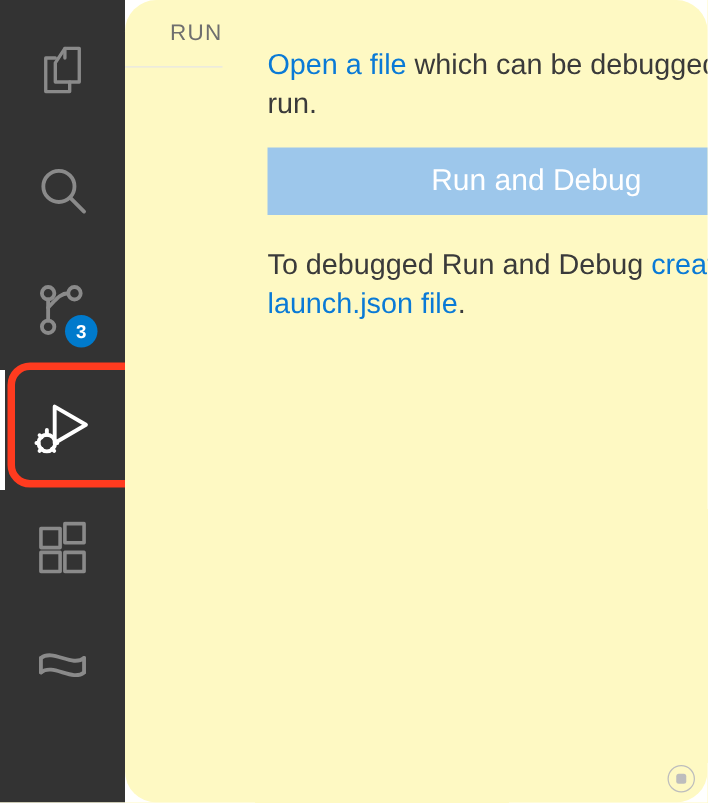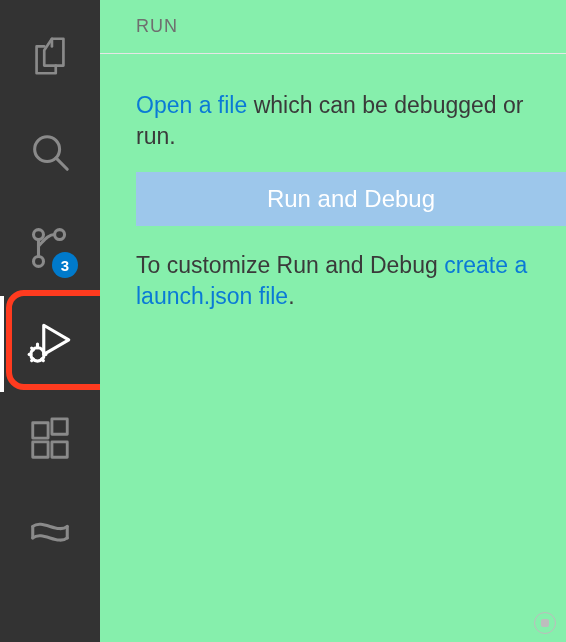--- a/index.html
+++ b/index.html
@@ -65,23 +65,24 @@
       top: 290px;
       width: 118px;
       height: 100px;
     }
     .panel {
       position: absolute;
       left: 100px;
       top: 0;
       right: 0;
       bottom: 0;
-      background: #86efac;
-      display: flex;
-      flex-direction: column;
+      background: #fef9c3;
+      display: flex;
+      flex-direction: row;
+      border-radius: 25px;
     }
     .panel-header {
       height: 54px;
       display: flex;
       align-items: center;
       padding-left: 36px;
       color: #6f6f6f;
       font-size: 18px;
       letter-spacing: 1px;
       border-bottom: 1px solid #e6e6e6;
@@ -210,21 +211,21 @@
 <div class="highlight-box"></div>
 
 <div class="panel">
   <div class="panel-header">RUN</div>
   <div class="panel-body">
     <p>
       <span class="link">Open a file</span><span> which can be debugged or run.</span>
     </p>
     <button class="run-btn">Run and Debug</button>
     <p>
-      <span>To customize Run and Debug </span><span class="link">create a launch.json file</span><span>.</span>
+      <span>To debugged Run and Debug </span><span class="link">create a launch.json file</span><span>.</span>
     </p>
   </div>
 </div>
 
 <div class="footer">
   <span class="footer-circle">
       <span class="footer-circle-inner"></span>
     </span>
 </div>
 

